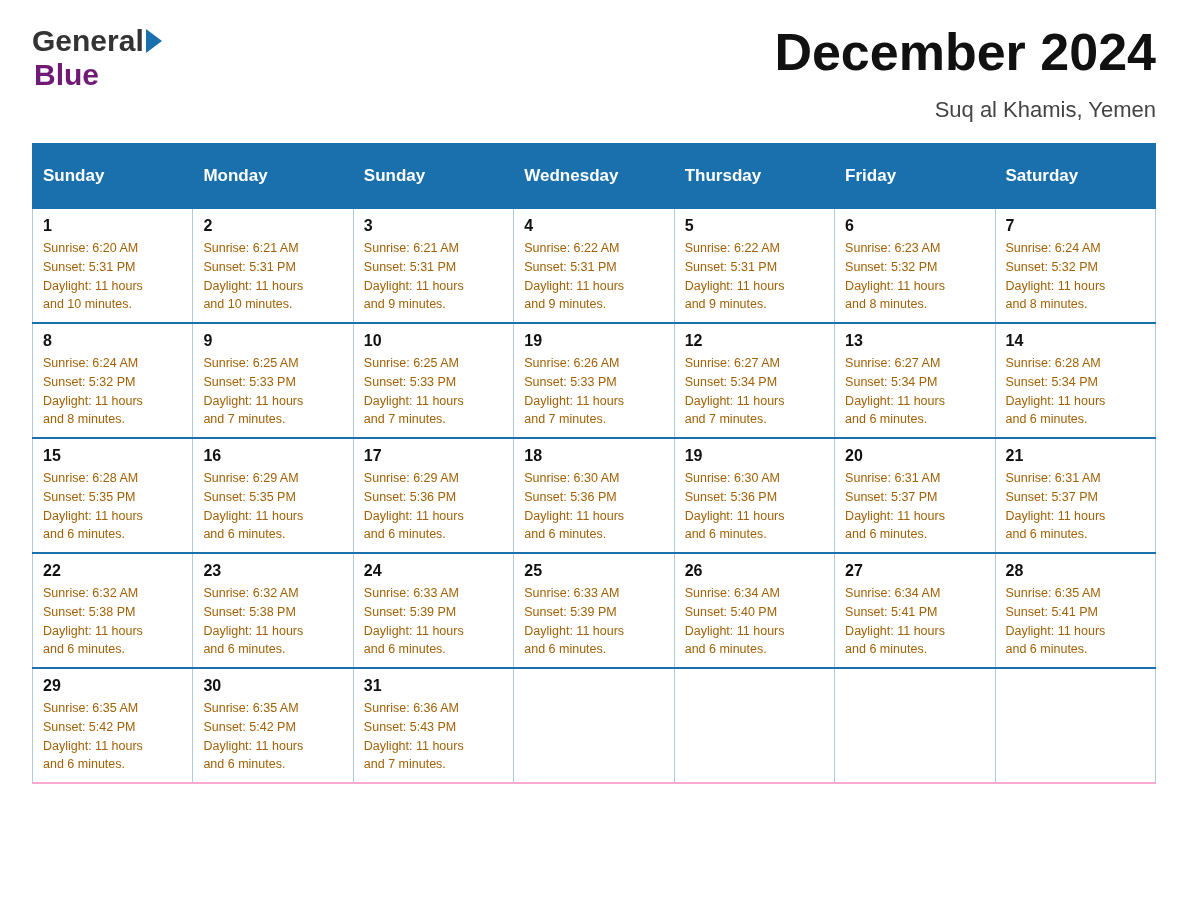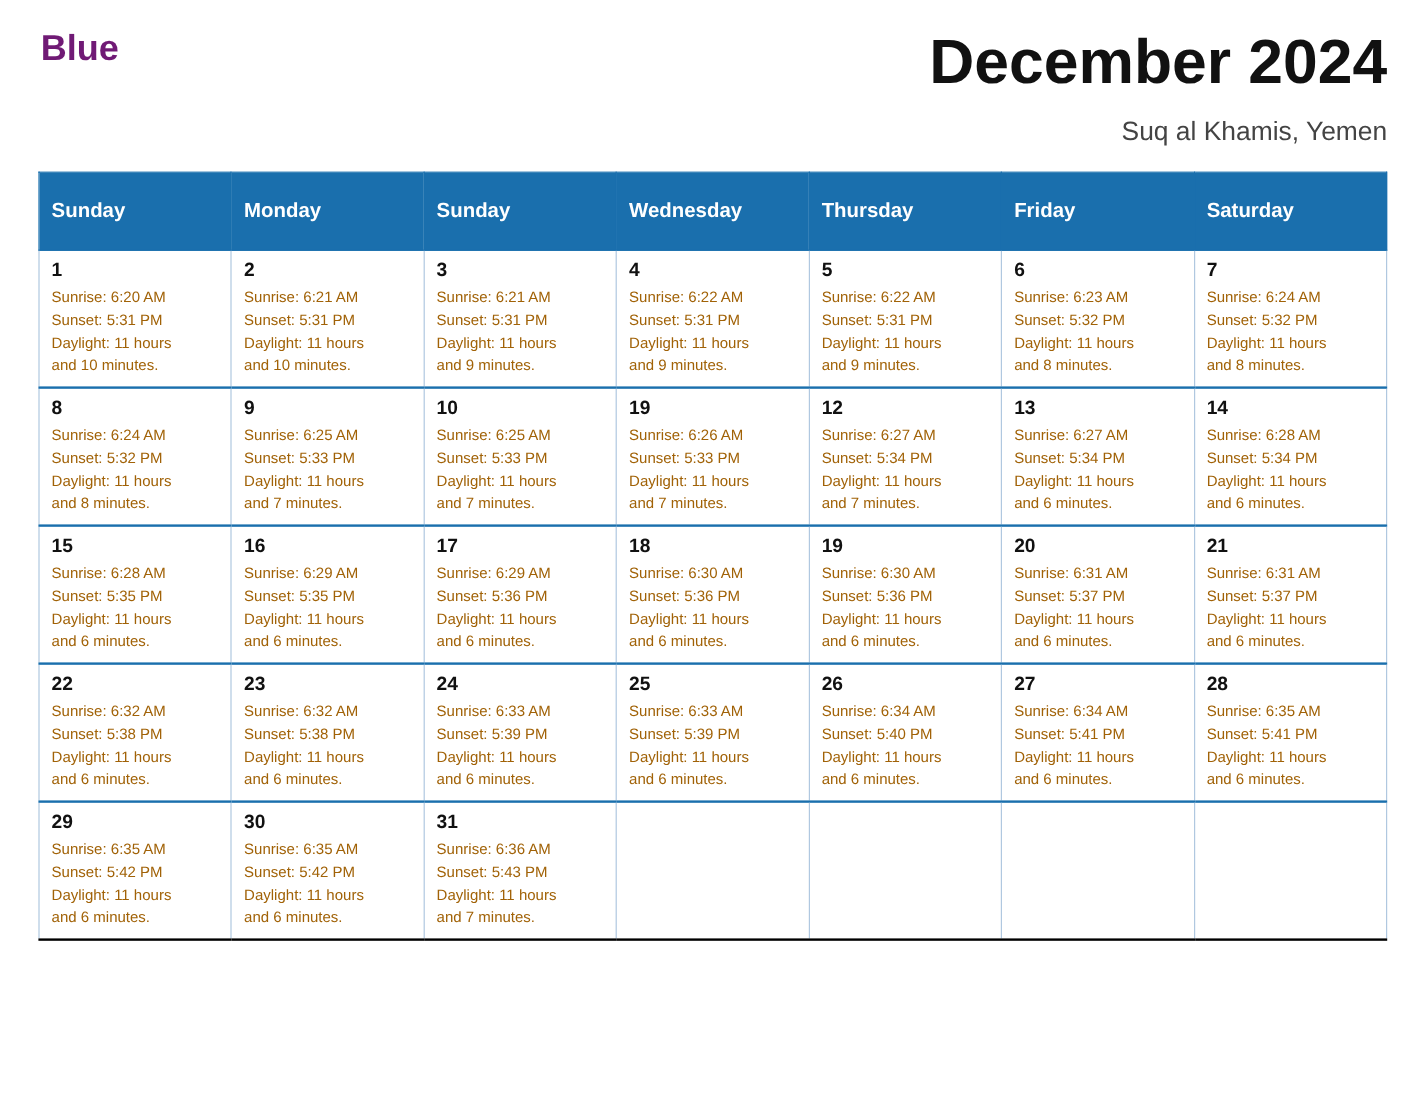--- a/index.html
+++ b/index.html
@@ -47,21 +47,21 @@
     .calendar td {
       vertical-align: top;
       padding: 8px 10px;
       border: 1px solid #b0c8e0;
       font-size: 13px;
       color: #222;
       width: 14.28%;
       min-height: 90px;
     }
     .calendar tr:last-child td {
-      border-bottom: 2px solid #000000;
+      border-bottom: 2px solid #f9a8d4;
       border-radius: 18px;
     }
     .day-number {
       font-size: 16px;
       font-weight: bold;
       color: #111;
       display: block;
       margin-bottom: 4px;
     }
     .day-info {
@@ -106,20 +106,24 @@
       font-weight: bold;
       color: #701a75;
       padding-left: 2px;
     }
   </style>
 </head>
 <body>
 
 <div class="header">
   <div class="logo-wrapper">
+    <div class="logo-line1">
+      <span class="logo-general">General</span>
+      <span class="logo-arrow"></span>
+    </div>
     <div class="logo-line2">Blue</div>
   </div>
   <div class="title-area">
     <div class="main-title">December 2024</div>
     <div class="subtitle">Suq al Khamis, Yemen</div>
   </div>
 </div>
 
 <table class="calendar">
   <thead>

